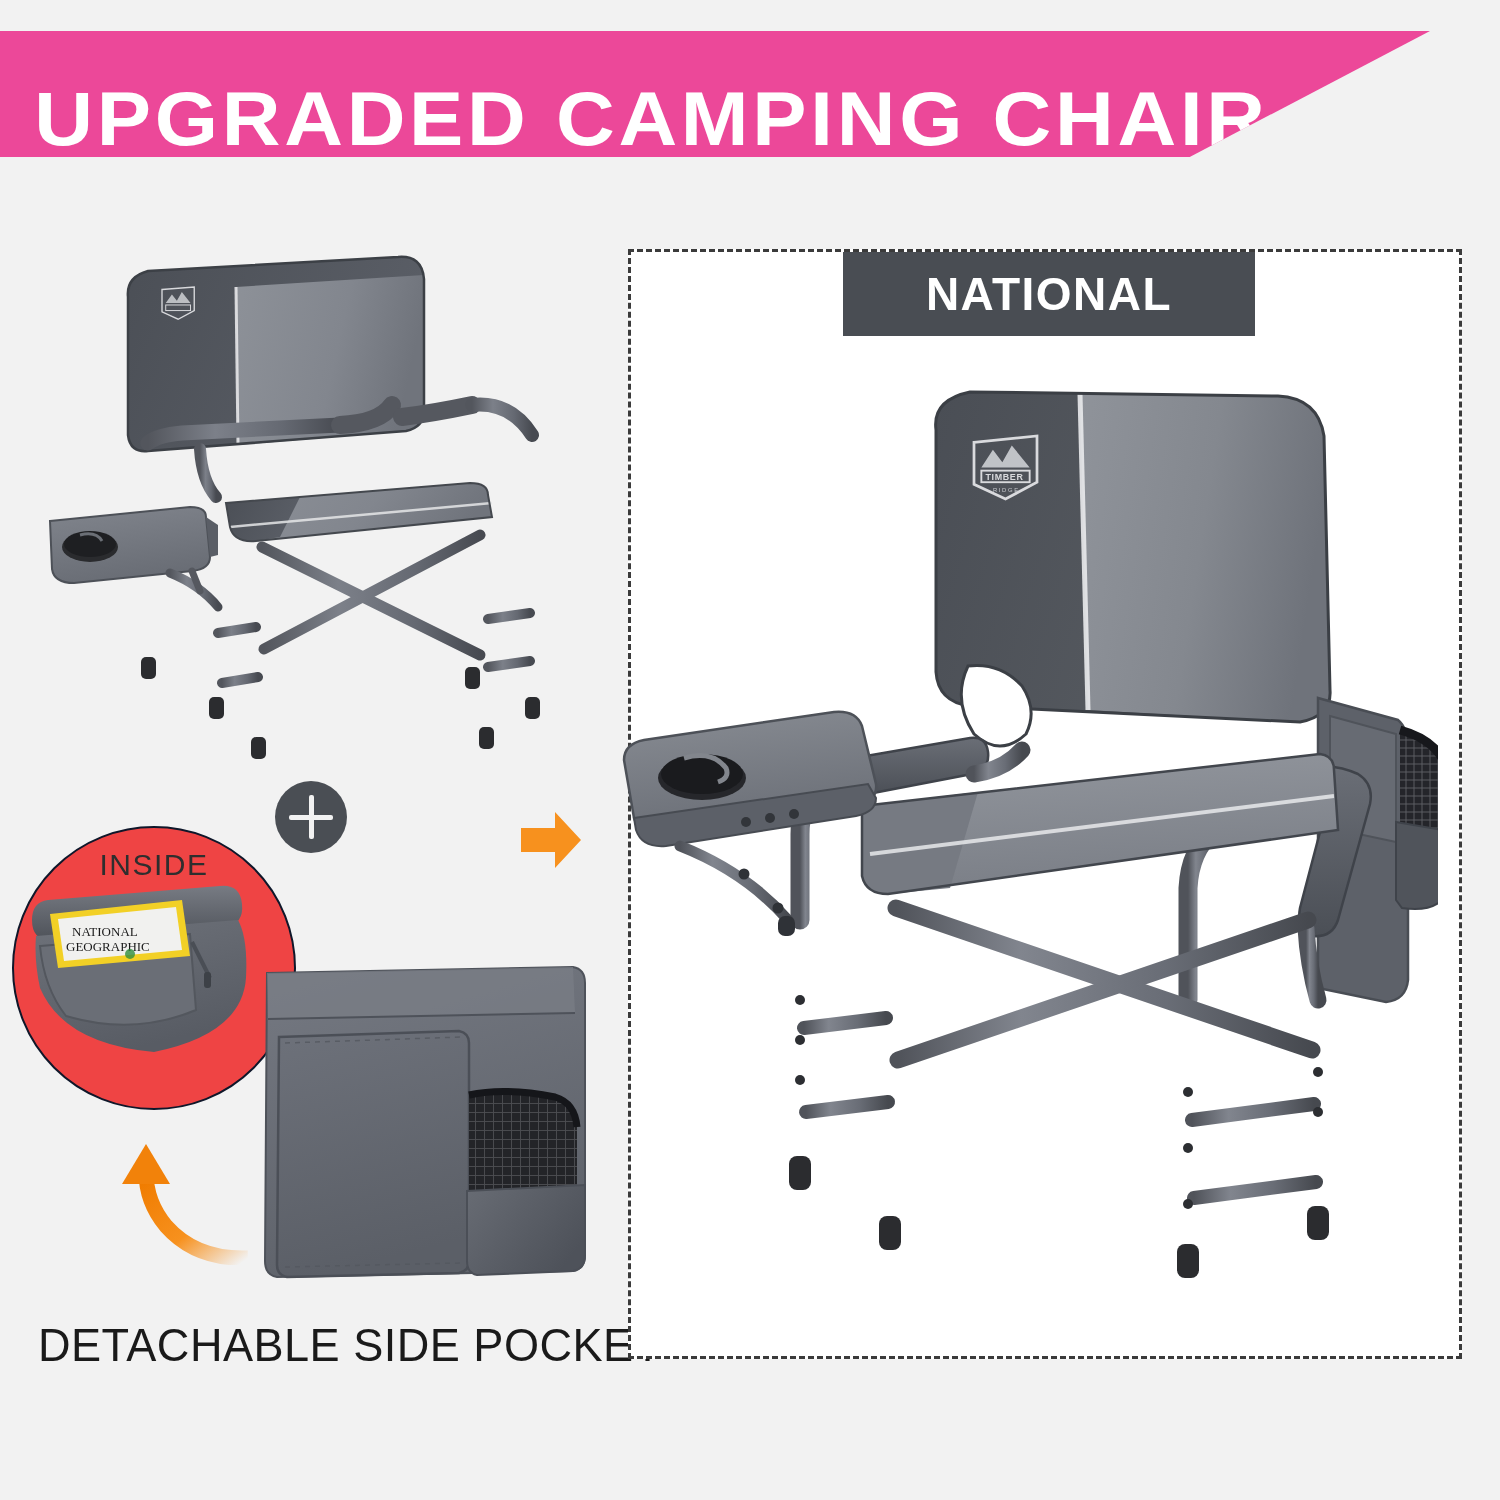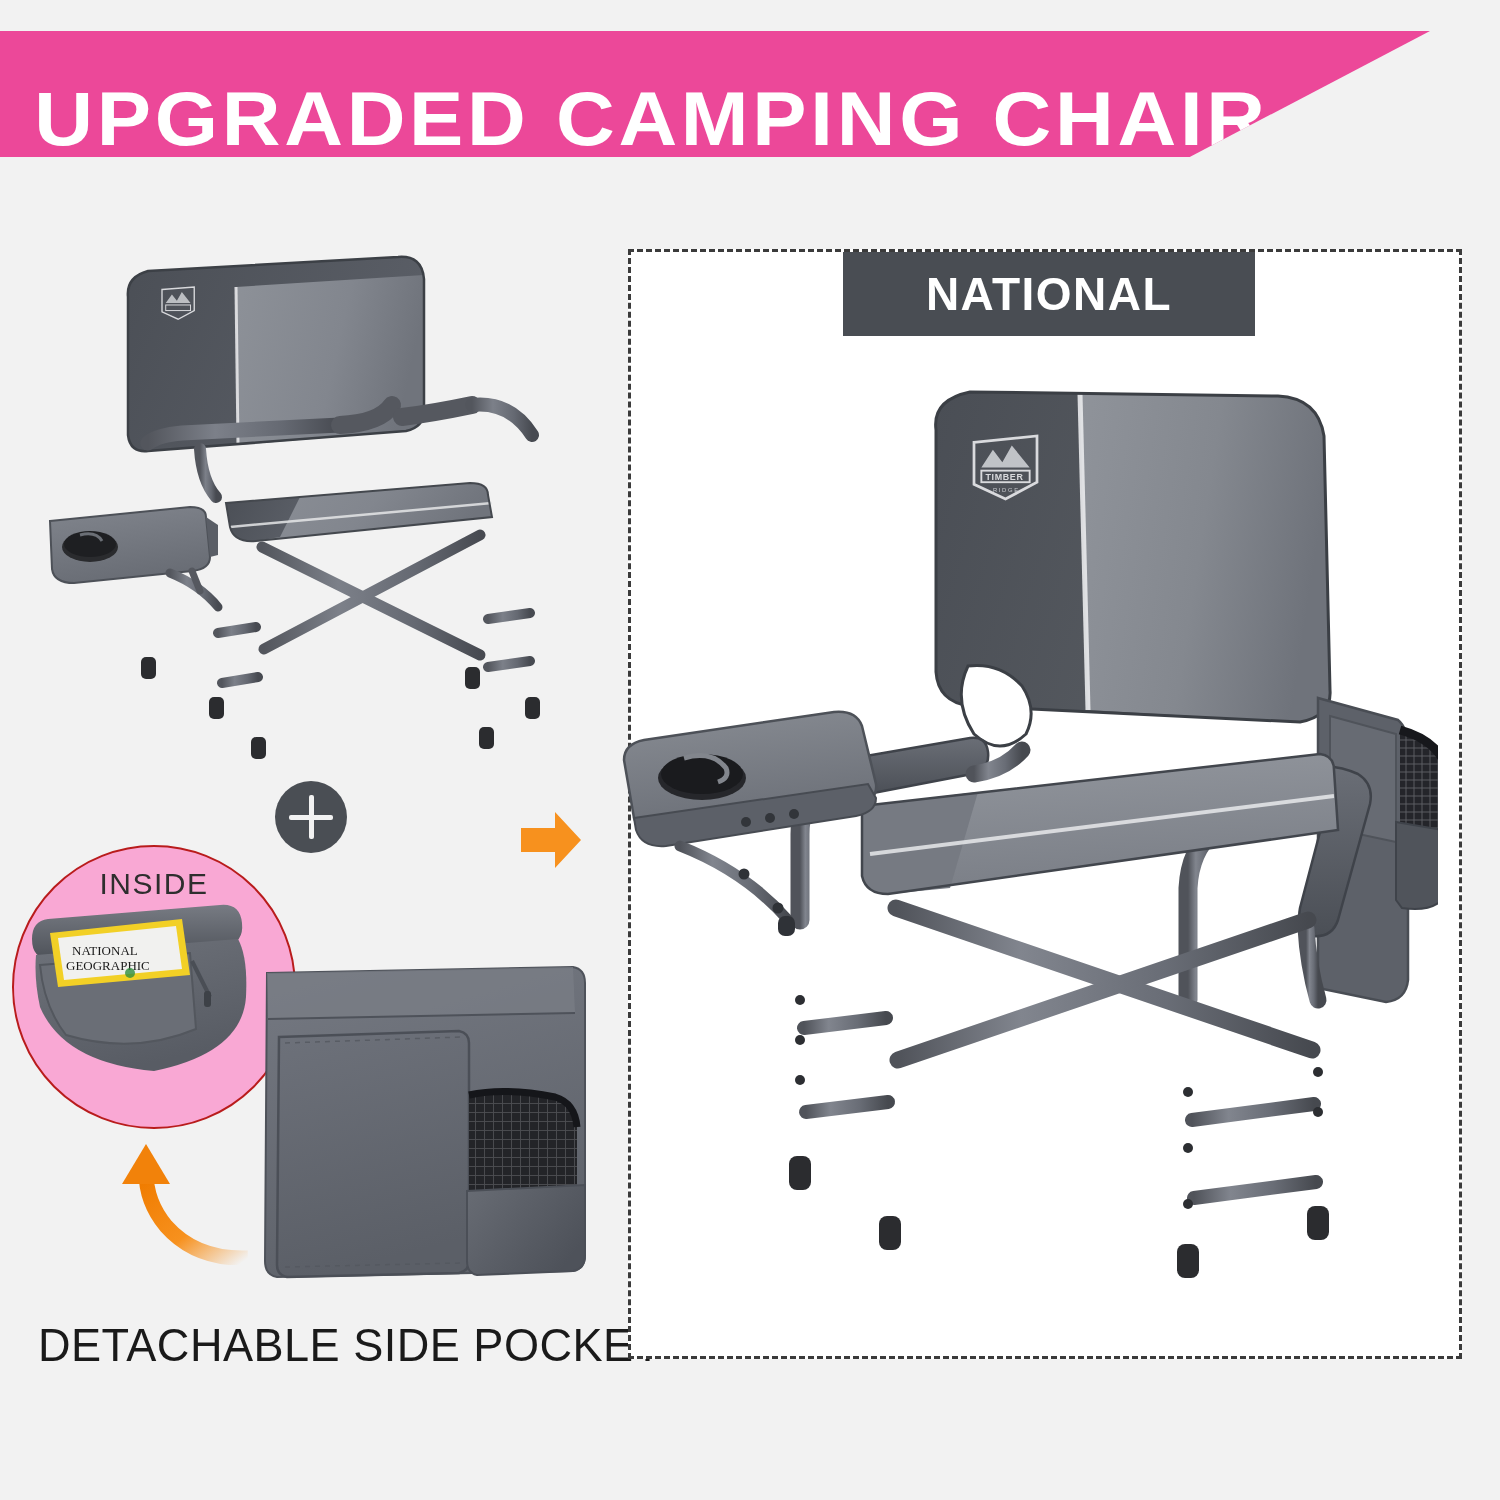--- a/index.html
+++ b/index.html
@@ -107,26 +107,26 @@
     left: 517px;
     top: 806px;
     width: 68px;
     height: 68px;
   }
 
   
   #inside-inset {
     position: absolute;
     left: 12px;
-    top: 845px;
+    top: 826px;
     width: 284px;
     height: 284px;
     border-radius: 50%;
-    background: #f9a8d4;
-    border: 2px solid #b91c1c;
+    background: #ef4444;
+    border: 2px solid #0f172a;
     overflow: hidden;
   }
   #inside-label {
     position: absolute;
     left: 0; right: 0;
     top: 20px;
     text-align: center;
     font-size: 30px;
     font-weight: 400;
     letter-spacing: 1.5px;

